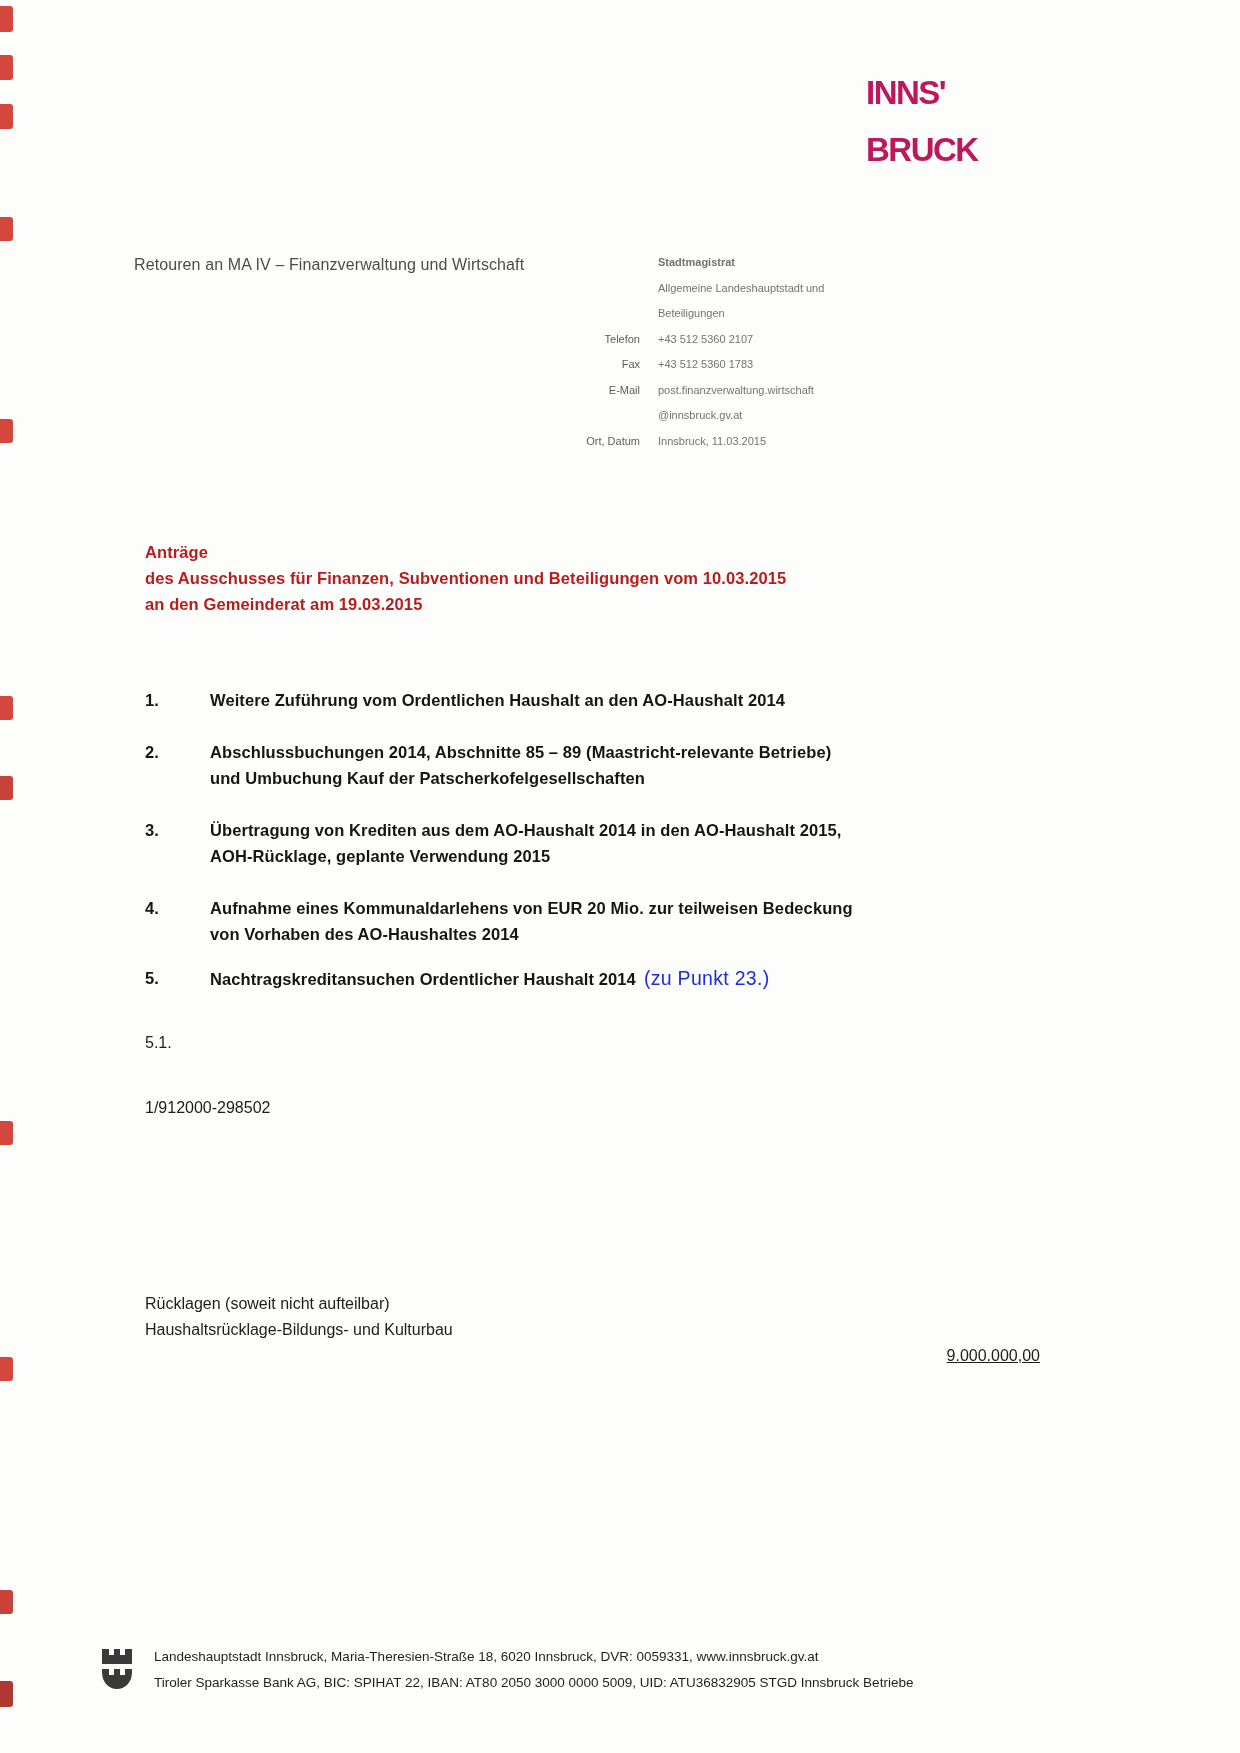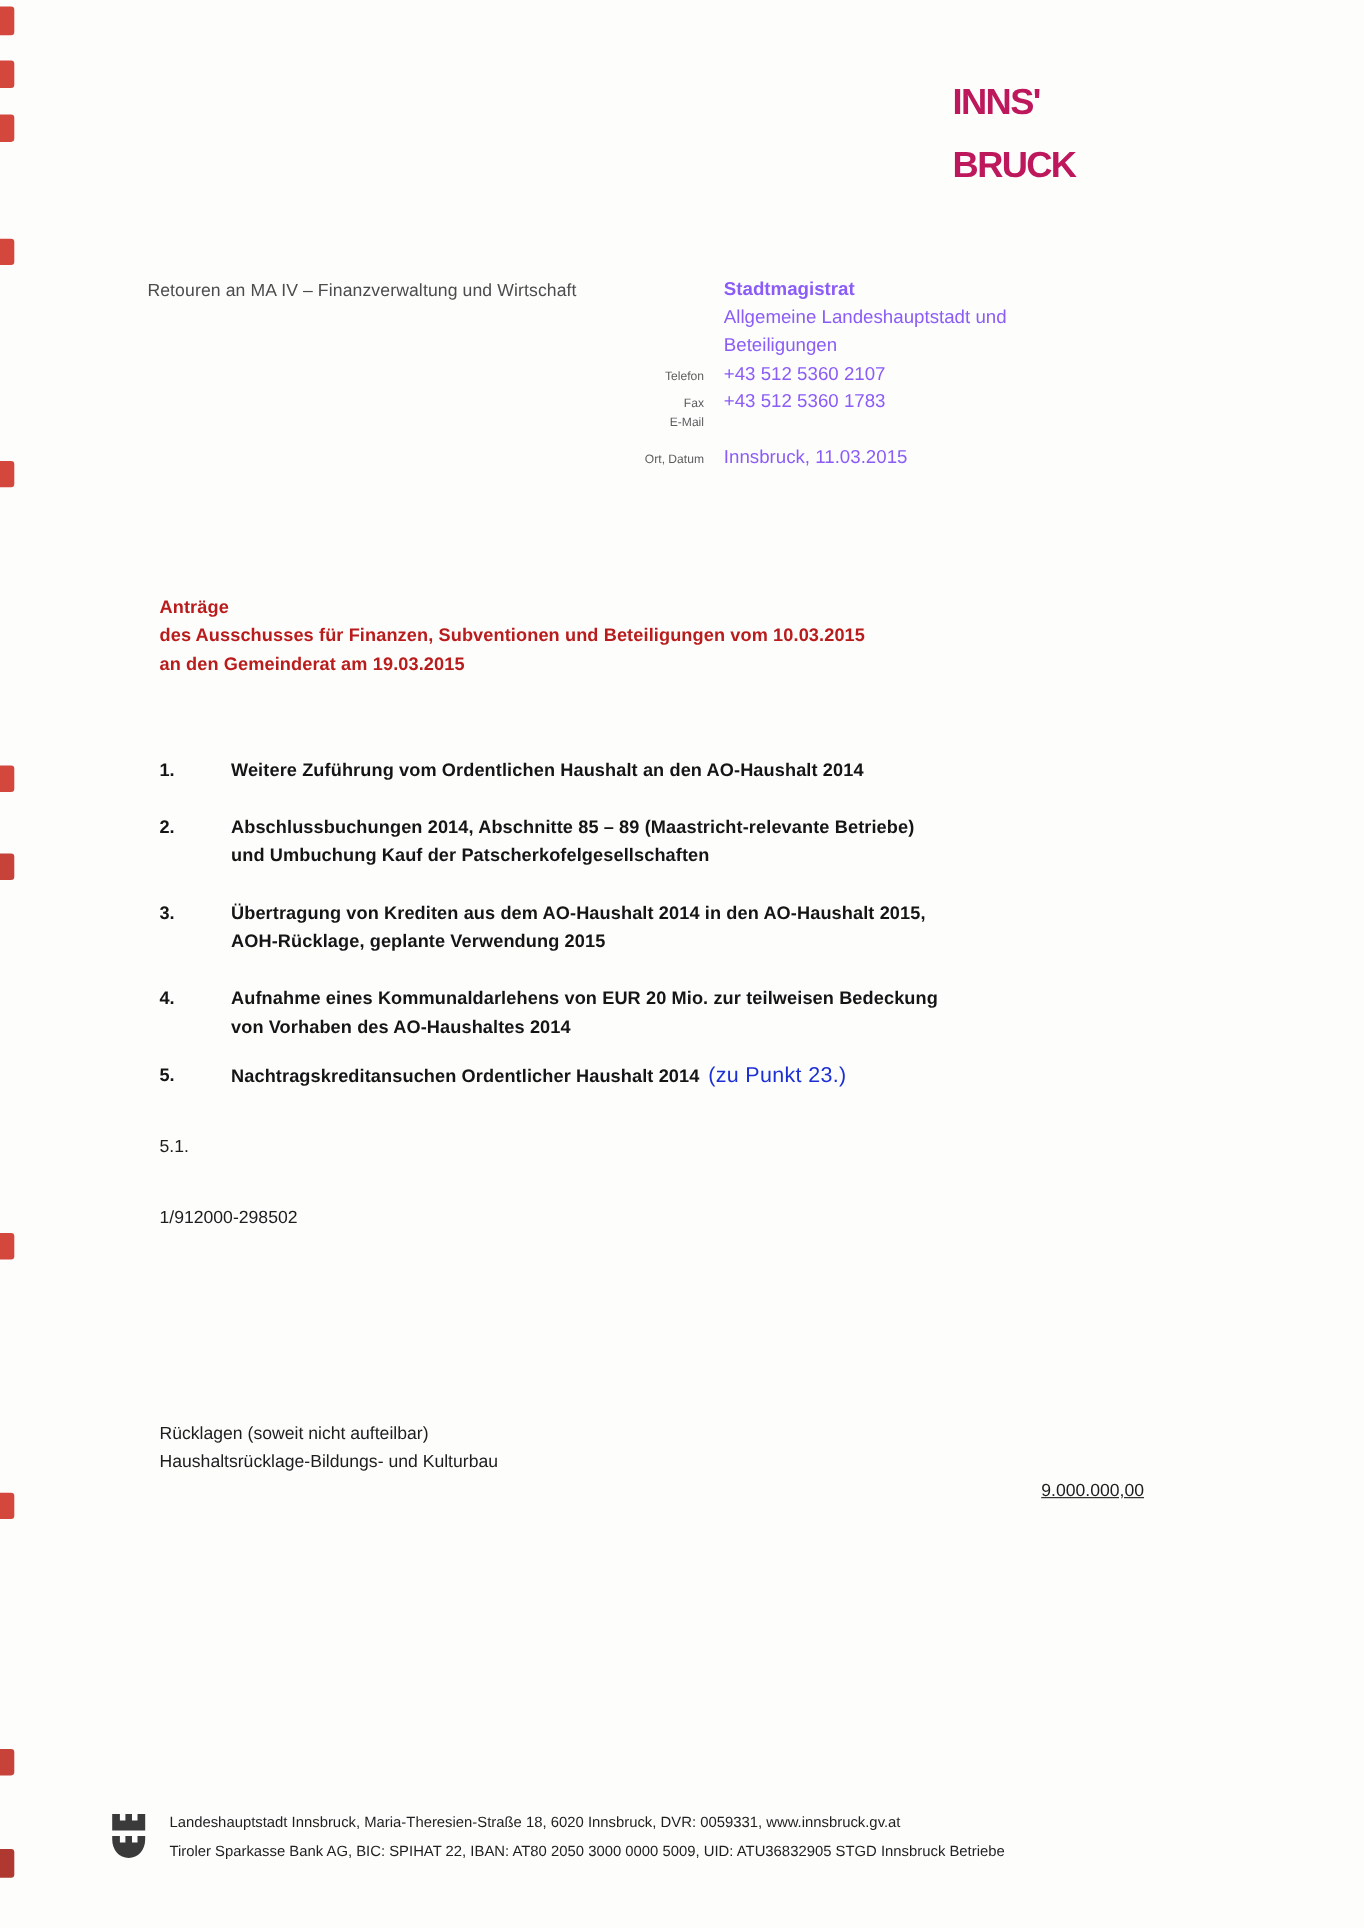--- a/index.html
+++ b/index.html
@@ -45,21 +45,21 @@
   }
 
   
   .contact { position: absolute; left: 555px; top: 250px; width: 440px; }
   .c-row { display: flex; align-items: baseline; min-height: 25.5px; }
   .c-label {
     width: 103px; text-align: right; flex: 0 0 103px;
     font-size: 11px; color: #5d5d5d; padding-right: 18px;
   }
   .c-value {
-    font-size: 17px; color: #8b5cf6; white-space: pre-line; line-height: 25.5px;
+    font-size: 11px; color: #737373; white-space: pre-line; line-height: 25.5px;
   }
   .c-value.bold { font-weight: bold; }
 
   
   .title-block {
     position: absolute; left: 145px; top: 539px;
     font-size: 16.5px; font-weight: bold; line-height: 26px; color: #b91c1c;
     letter-spacing: .1px;
   }
 
@@ -138,20 +138,22 @@
     <div class="c-row">
       <span class="c-label">Telefon</span>
       <span class="c-value">+43 512 5360 2107</span>
     </div>
     <div class="c-row">
       <span class="c-label">Fax</span>
       <span class="c-value">+43 512 5360 1783</span>
     </div>
     <div class="c-row">
       <span class="c-label">E-Mail</span>
+      <span class="c-value">post.finanzverwaltung.wirtschaft
+@innsbruck.gv.at</span>
     </div>
     <div class="c-row">
       <span class="c-label">Ort, Datum</span>
       <span class="c-value">Innsbruck, 11.03.2015</span>
     </div>
   </div>
 
   <div class="title-block" style="white-space: pre-line;">Anträge
 des Ausschusses für Finanzen, Subventionen und Beteiligungen vom 10.03.2015
 an den Gemeinderat am 19.03.2015</div>

